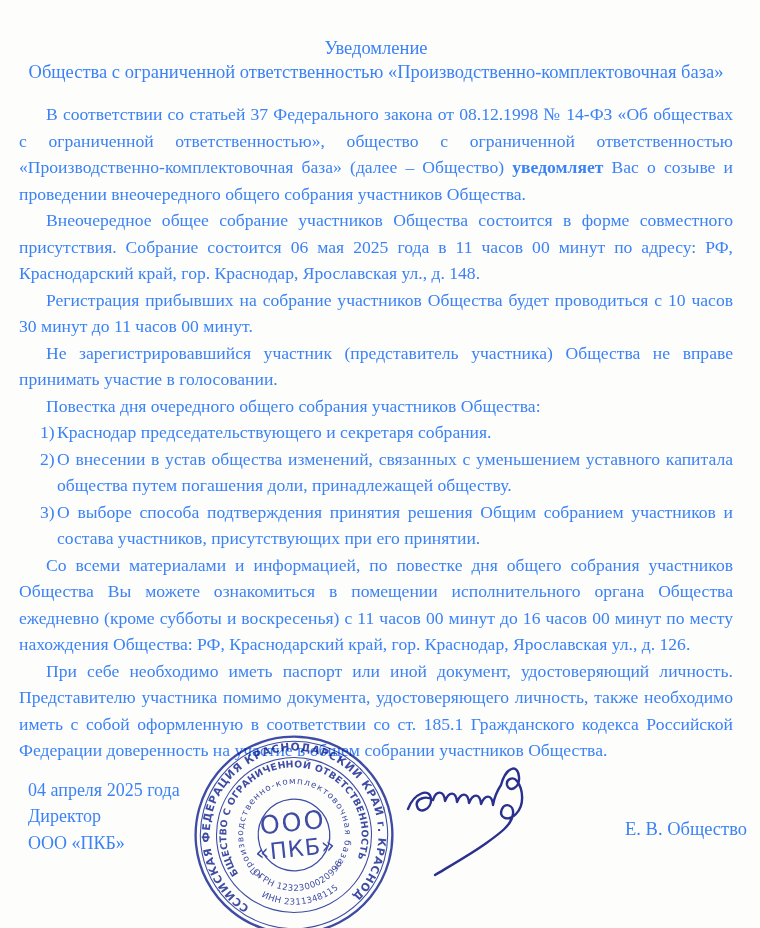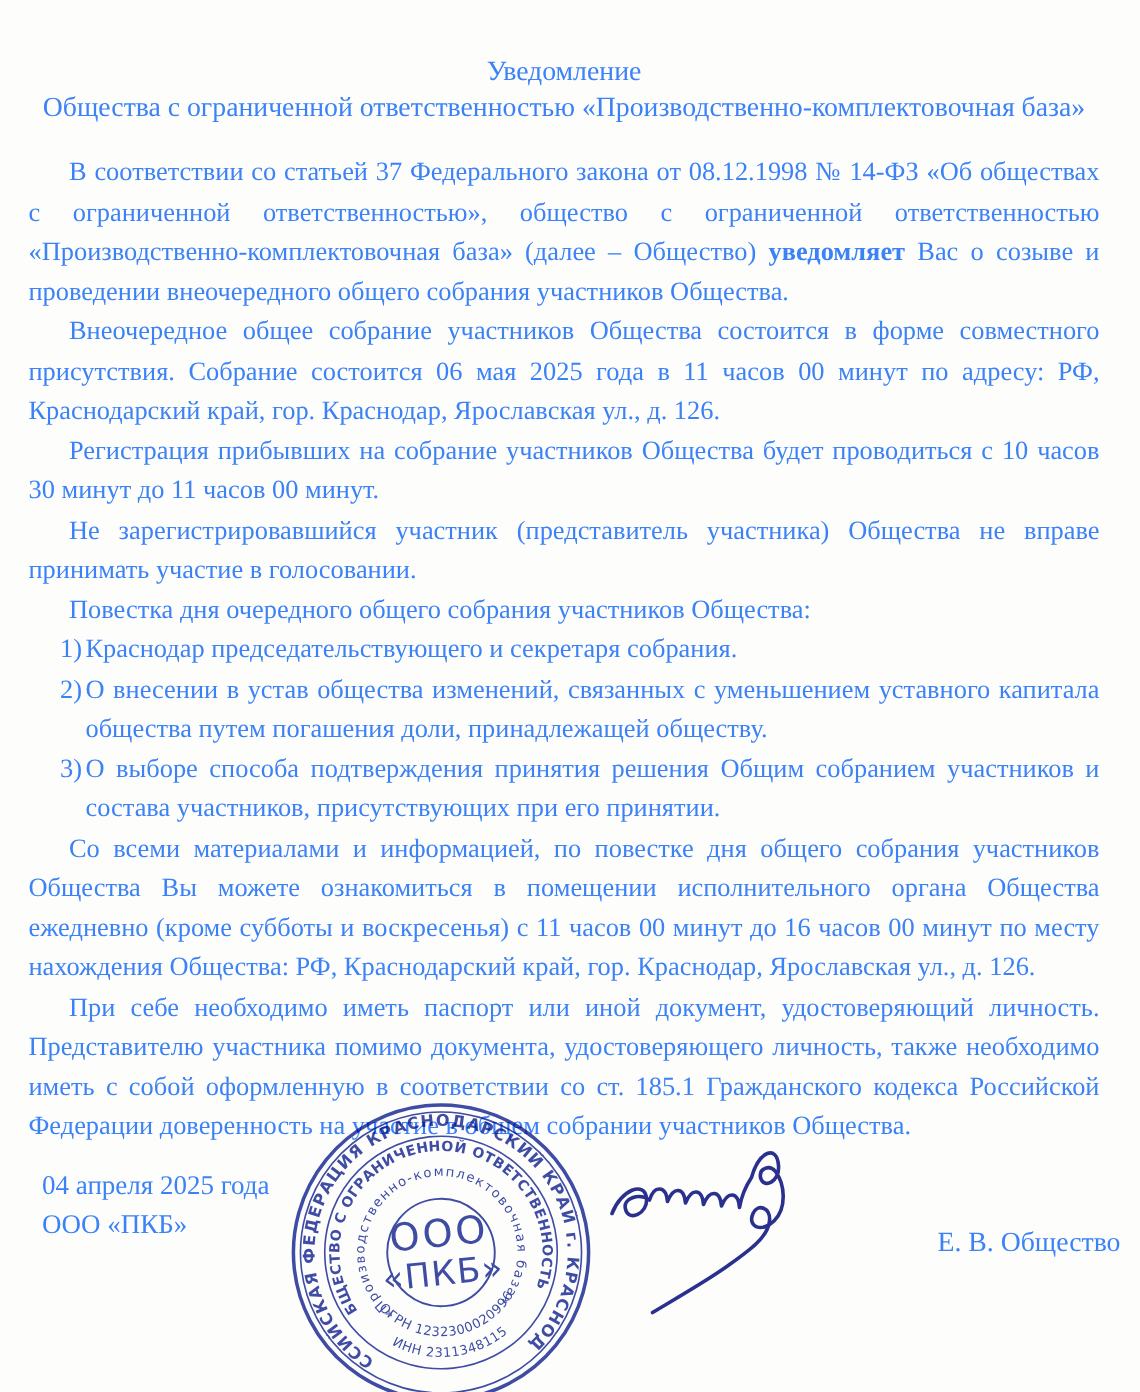--- a/index.html
+++ b/index.html
@@ -50,21 +50,21 @@
 
 <div class="page">
 
   <div class="title-block">
     <div class="title-line">Уведомление</div>
     <div class="title-line">Общества с ограниченной ответственностью «Производственно-комплектовочная база»</div>
   </div>
 
   <div class="body-text">
     <p><span>В соответствии со статьей 37 Федерального закона от 08.12.1998 № 14-ФЗ «Об обществах с ограниченной ответственностью», общество с ограниченной ответственностью «Производственно-комплектовочная база» (далее – Общество) </span><b>уведомляет</b><span> Вас о созыве и проведении внеочередного общего собрания участников Общества.</span></p>
-    <p>Внеочередное общее собрание участников Общества состоится в форме совместного присутствия. Собрание состоится 06 мая 2025 года в 11 часов 00 минут по адресу: РФ, Краснодарский край, гор. Краснодар, Ярославская ул., д. 126.</p>
+    <p>Внеочередное общее собрание участников Общества состоится в форме совместного присутствия. Собрание состоится 06 мая 2025 года в 11 часов 00 минут по адресу: РФ, Краснодарский край, гор. Краснодар, Ярославская ул., д. 148.</p>
     <p>Регистрация прибывших на собрание участников Общества будет проводиться с 10 часов 30 минут до 11 часов 00 минут.</p>
     <p>Не зарегистрировавшийся участник (представитель участника) Общества не вправе принимать участие в голосовании.</p>
     <p>Повестка дня очередного общего собрания участников Общества:</p>
 
     <div class="list">
       <div class="li">
         <span class="num">1)</span>
         <span class="litext">Краснодар председательствующего и секретаря собрания.</span>
       </div>
       <div class="li">
@@ -77,20 +77,21 @@
       </div>
     </div>
 
     <p>Со всеми материалами и информацией, по повестке дня общего собрания участников Общества Вы можете ознакомиться в помещении исполнительного органа Общества ежедневно (кроме субботы и воскресенья) с 11 часов 00 минут до 16 часов 00 минут по месту нахождения Общества: РФ, Краснодарский край, гор. Краснодар, Ярославская ул., д. 126.</p>
     <p>При себе необходимо иметь паспорт или иной документ, удостоверяющий личность. Представителю участника помимо документа, удостоверяющего личность, также необходимо иметь с собой оформленную в соответствии со ст. 185.1 Гражданского кодекса Российской Федерации доверенность на участие в общем собрании участников Общества.</p>
   </div>
 
   <div class="footer">
     <div class="left-block">
       <div>04 апреля 2025 года</div>
+      <div>Директор</div>
       <div>ООО «ПКБ»</div>
     </div>
 
     <div class="stamp-wrap">
       <svg viewBox="0 0 210 210" xmlns="http://www.w3.org/2000/svg">
         <defs>
           <path id="arcRing1" d="M 52.1 172.8 A 86 86 0 1 1 157.9 172.8" fill="none"></path>
           <path id="arcRing2" d="M 44.1 137.4 A 69 69 0 1 1 165.9 137.4" fill="none"></path>
           <path id="arcRing3" d="M 68.9 142.4 A 52 52 0 1 1 141.1 142.4" fill="none"></path>
           <path id="arcOgrn" d="M 56.7 135.2 A 57 57 0 0 0 153.3 135.2" fill="none"></path>

